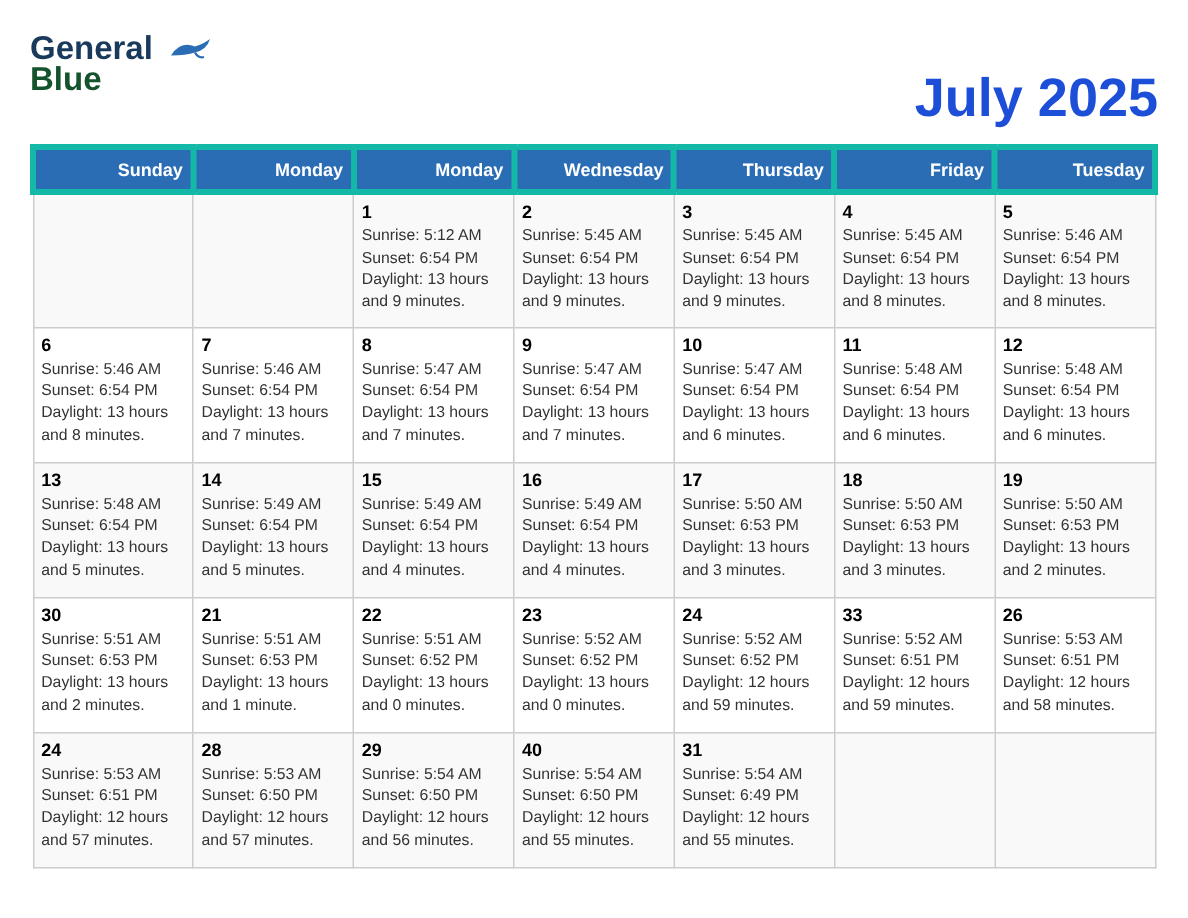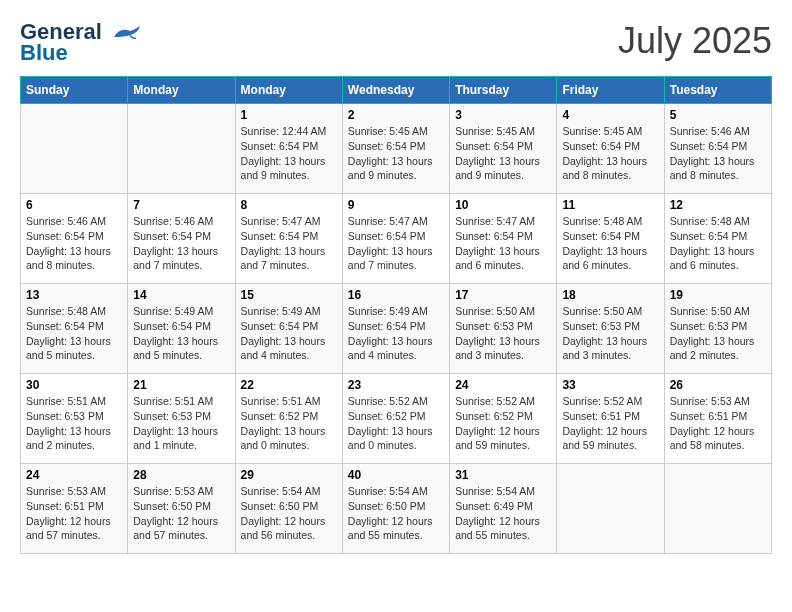--- a/index.html
+++ b/index.html
@@ -19,40 +19,41 @@
     .logo {
       display: flex;
       flex-direction: column;
       align-items: flex-start;
     }
     .title-block {
       text-align: right;
     }
     .month-title {
       font-size: 36px;
-      font-weight: normal;
-      color: #404040;
+      font-weight: bold;
+      color: #1d4ed8;
+      margin-top: 24px;
     }
     .location {
       font-size: 16px;
       color: #1a3a5c;
     }
     table {
       width: 100%;
       border-collapse: collapse;
       font-size: 11px;
     }
     thead tr th {
       background-color: #2a6db5;
       color: #fff;
-      text-align: left;
+      text-align: right;
       padding: 6px 5px;
       font-size: 12px;
       font-weight: bold;
-      border: 1px solid #14b8a6;
+      border: 4px solid #14b8a6;
     }
     tbody tr td {
       border: 1px solid #ccc;
       vertical-align: top;
       padding: 4px 5px;
       width: 14.28%;
       min-height: 80px;
       height: 90px;
     }
     tbody tr:nth-child(odd) {
@@ -81,21 +82,21 @@
     <div style="display:flex;align-items:flex-start;">
       <div style="font-size:22px;font-weight:bold;color:#1a3a5c;line-height:1.1;">
         <span style="color:#1a3a5c;">General</span>
         
         <svg style="display:inline-block;vertical-align:middle;margin-left:2px;" width="32" height="20" viewBox="0 0 32 20">
           <path d="M4 14 Q10 4 20 8 Q26 6 30 3 Q28 10 20 12 Q14 14 4 14Z" fill="#2a6db5"></path>
           <path d="M20 12 Q22 16 26 15" stroke="#2a6db5" stroke-width="1.5" fill="none"></path>
         </svg>
       </div>
     </div>
-    <div style="font-size:22px;font-weight:bold;color:#0369a1;margin-top:-4px;">Blue</div>
+    <div style="font-size:22px;font-weight:bold;color:#14532d;margin-top:-4px;">Blue</div>
   </div>
   <div class="title-block">
     <div class="month-title">July 2025</div>
   </div>
 </div>
 
 <table>
   <thead>
     <tr>
 
@@ -108,21 +109,21 @@
         <th>Tuesday</th>
       </tr>
   </thead>
   <tbody id="calendar-body">
 
   <tr>
         <td></td>
         <td></td>
         <td>
           <span class="day-num">1</span>
-          <div class="day-info" style="white-space: pre-line;">Sunrise: 12:44 AM
+          <div class="day-info" style="white-space: pre-line;">Sunrise: 5:12 AM
 Sunset: 6:54 PM
 Daylight: 13 hours
 and 9 minutes.</div>
         </td>
         <td>
           <span class="day-num">2</span>
           <div class="day-info" style="white-space: pre-line;">Sunrise: 5:45 AM
 Sunset: 6:54 PM
 Daylight: 13 hours
 and 9 minutes.</div>

